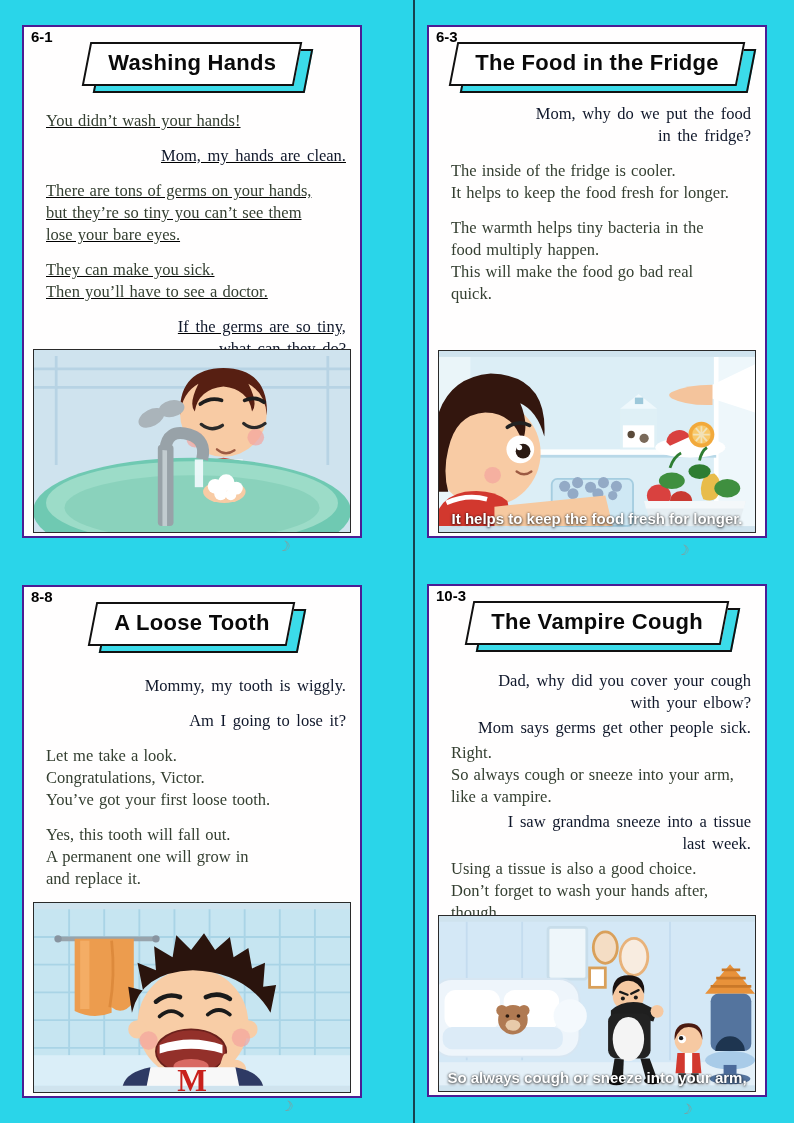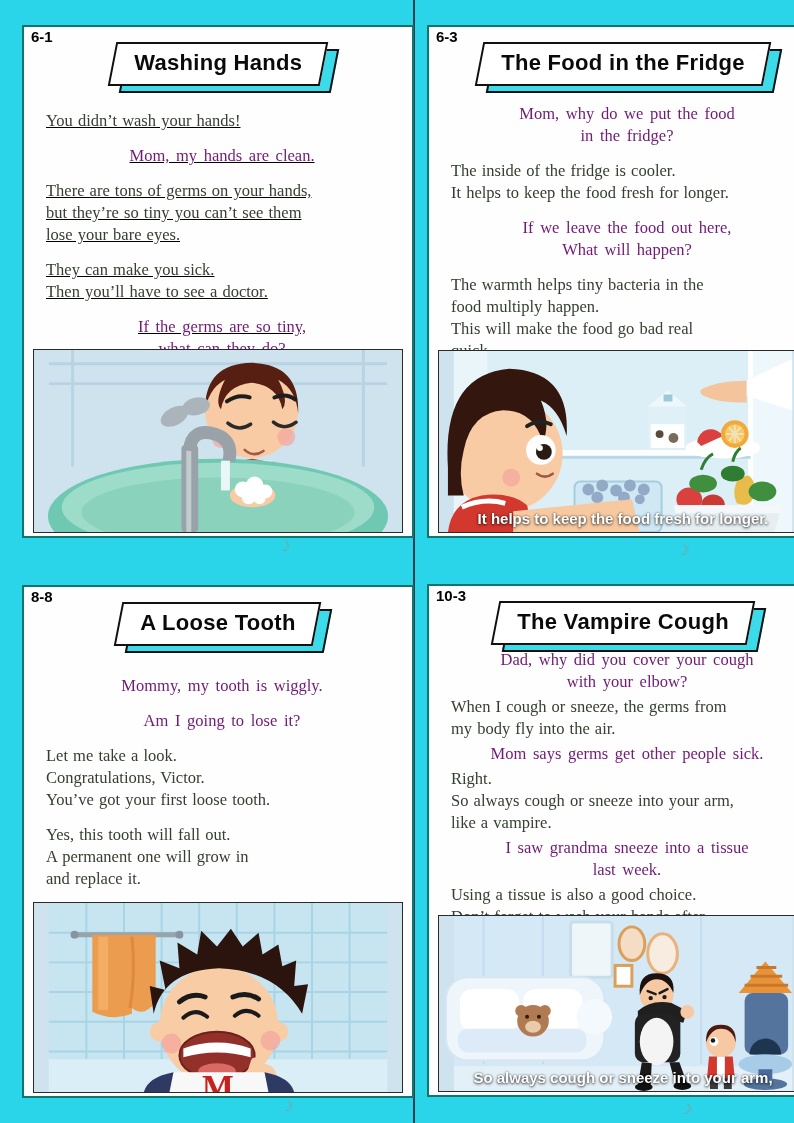--- a/index.html
+++ b/index.html
@@ -7,22 +7,22 @@
   .page {
     position:relative; width:794px; height:1123px;
     background:#2ad5e9; overflow:hidden;
     font-family:"Liberation Serif", serif;
   }
   .v-divider {
     position:absolute; left:413px; top:0; width:2px; height:1123px;
     background:#17414f;
   }
   .card {
-    position:absolute; width:392px; height:513px;
-    background:#fffefe; border:2px solid #0f766e;
+    position:absolute; width:340px; height:513px;
+    background:#fffefe; border:2px solid #4c1d95;
   }
   .card-1 { left:22px;  top:25px; }
   .card-2 { left:427px; top:25px; }
   .card-3 { left:22px;  top:585px; }
   .card-4 { left:427px; top:584px; }
 
   .card-num {
     position:absolute; top:1px; left:7px;
     font-family:"Liberation Sans", sans-serif;
     font-weight:bold; font-size:15px; color:#000;
@@ -41,29 +41,29 @@
   .banner-title {
     display:inline-block; transform:skewX(11deg);
     font-family:"Liberation Sans", sans-serif; font-weight:bold;
     font-size:22px; color:#0a0a0a; letter-spacing:.3px;
   }
 
   .dialog { padding:0 14px 0 22px; }
   .card-1 .dialog { margin-top:24px;text-decoration:underline; }
   .card-2 .dialog { margin-top:17px; }
   .card-3 .dialog { margin-top:29px; }
-  .card-4 .dialog { margin-top:4px; }
+  .card-4 .dialog { margin-top:25px; }
 
   .turn {
     white-space:pre; font-size:16.5px; line-height:22px;
     color:#343f31; word-spacing:1px;
   }
   .turn + .turn { margin-top:13px; }
   .card-4 .turn + .turn { margin-top:3px; }
-  .turn.right { color:#701a75; text-align:center; word-spacing:2.5px; }
+  .turn.right { color:#0f172a; text-align:right; word-spacing:2.5px; }
 
   .illus {
     position:absolute; left:9px; right:9px; bottom:3px;
     border:1px solid #2a2a2a; overflow:hidden; background:#cfe3ee;
   }
   .card-1 .illus { height:184px; }
   .card-2 .illus { height:183px; }
   .card-3 .illus { height:191px; }
   .card-4 .illus { height:177px; }
   .illus svg { display:block; width:100%; height:100%; }
@@ -164,22 +164,20 @@
       <div class="banner-shadow"></div>
       <div class="banner-main">
         <span class="banner-title">The Food in the Fridge</span>
       </div>
     </div>
     <div class="dialog">
       <p class="turn right">Mom, why do we put the food
 in the fridge?</p>
       <p class="turn">The inside of the fridge is cooler.
 It helps to keep the food fresh for longer.</p>
-      <p class="turn right">If we leave the food out here,
-What will happen?</p>
       <p class="turn">The warmth helps tiny bacteria in the
 food multiply happen.
 This will make the food go bad real
 quick.</p>
     </div>
     <div class="illus">
       <svg viewBox="0 0 342 183">
         <rect width="342" height="183" fill="#dceef6"></rect>
         <rect x="0" width="34" height="183" fill="#eaf5f9"></rect>
         <rect x="300" width="42" height="183" fill="#eef7fb"></rect>
@@ -310,22 +308,20 @@
     <div class="card-num">10-3</div>
     <div class="banner">
       <div class="banner-shadow"></div>
       <div class="banner-main">
         <span class="banner-title">The Vampire Cough</span>
       </div>
     </div>
     <div class="dialog">
       <p class="turn right">Dad, why did you cover your cough
 with your elbow?</p>
-      <p class="turn">When I cough or sneeze, the germs from
-my body fly into the air.</p>
       <p class="turn right">Mom says germs get other people sick.</p>
       <p class="turn">Right.
 So always cough or sneeze into your arm,
 like a vampire.</p>
       <p class="turn right">I saw grandma sneeze into a tissue
 last week.</p>
       <p class="turn">Using a tissue is also a good choice.
 Don’t forget to wash your hands after,
 though.</p>
     </div>

